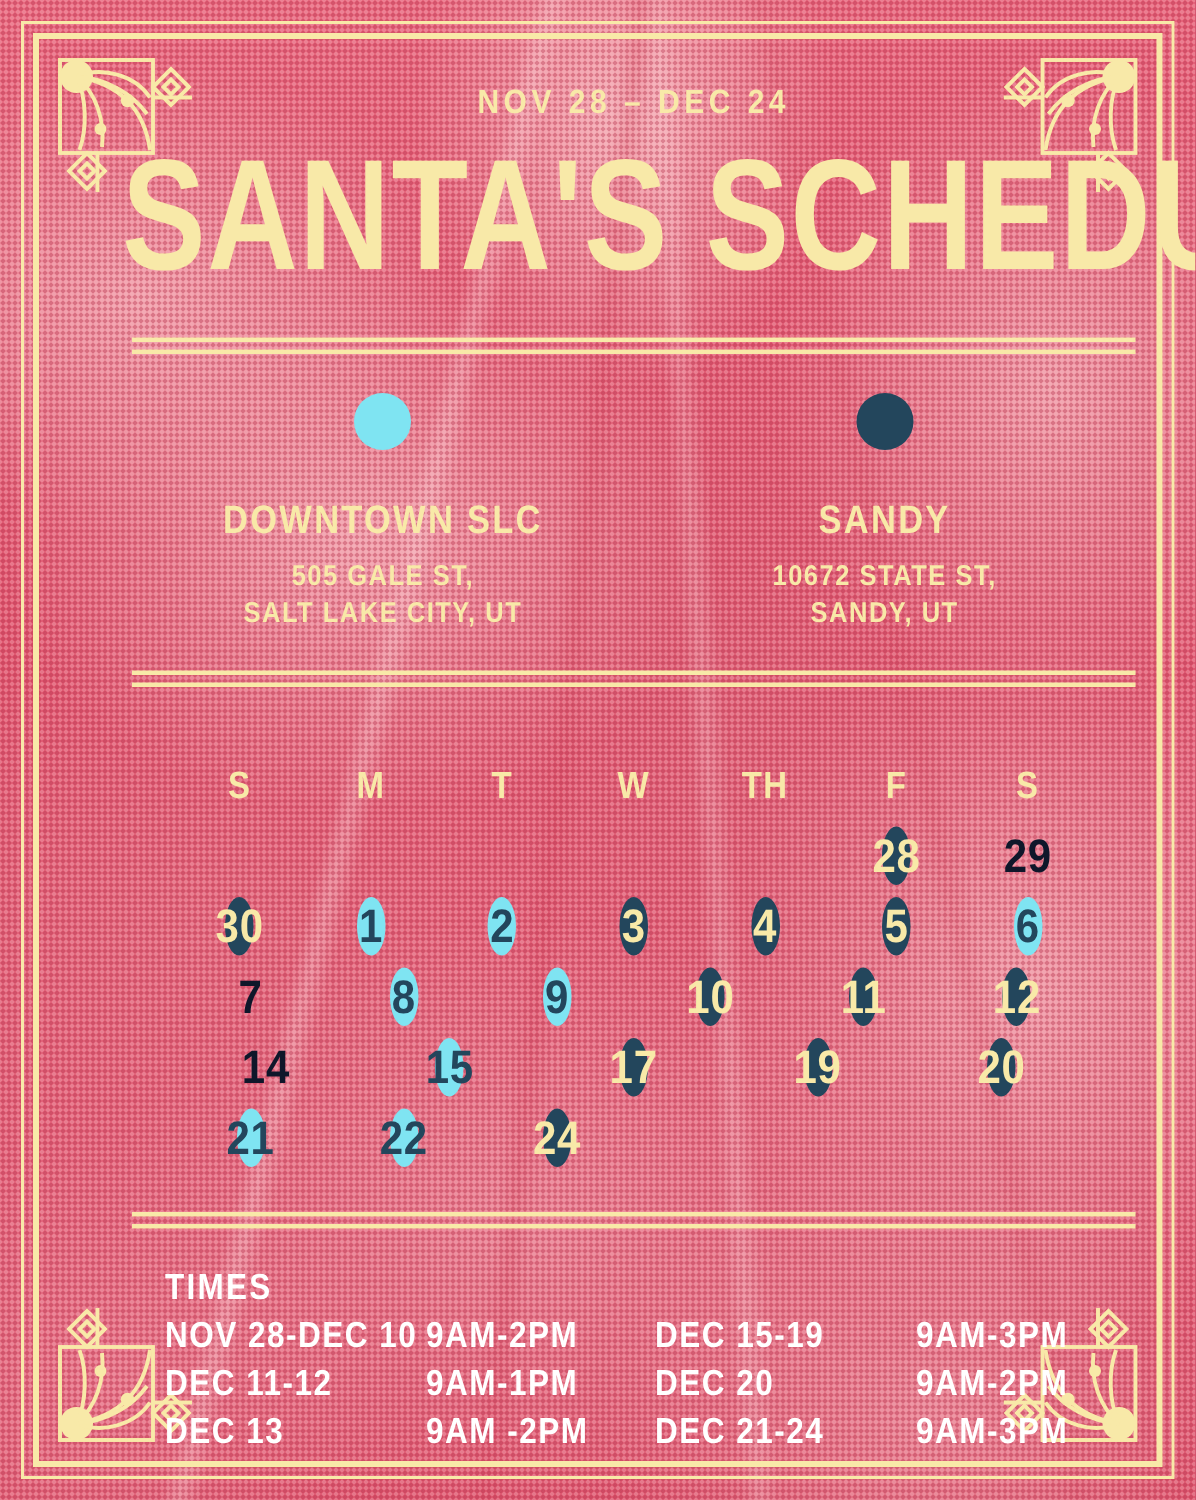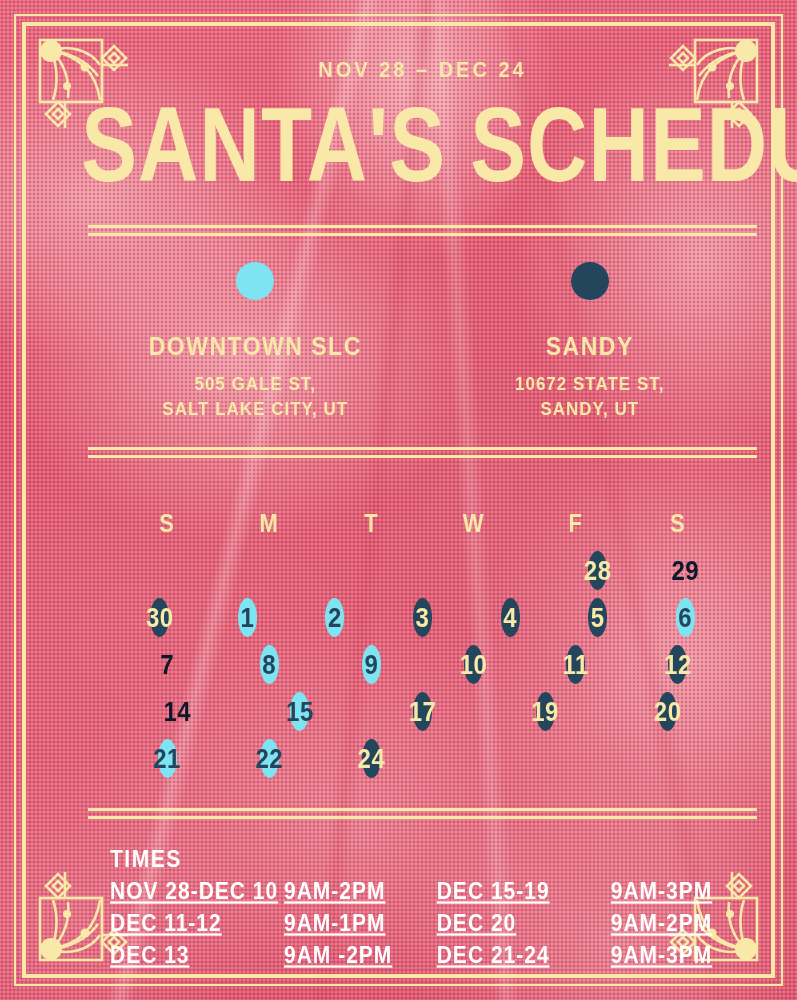--- a/index.html
+++ b/index.html
@@ -177,21 +177,21 @@
     letter-spacing: 1px;
     transform: scaleY(1.15);
   }
   .chip {
     width: 19px;
     height: 39px;
     border-radius: 50%;
     display: flex;
     align-items: center;
     justify-content: center;
-    font-size: 24px;
+    font-size: 28px;
     font-weight: bold;
     letter-spacing: 0.5px;
   }
   .chip-slc  { background: #7fe4f2; color: #23465c; }
   .chip-sandy{ background: #23465c; color: #f8e9a8; }
   .chip-none { background: transparent; color: #0f172a; }
   .chip span { transform: scaleY(1.12); display: block; }
 
   
   .times {
@@ -208,21 +208,20 @@
   .times-grid {
     margin-top: 7px;
   }
   .times-row {
     display: flex;
     align-items: flex-end;
     margin-top: 8px;
     font-size: 21px;
     font-weight: bold;
     letter-spacing: 1px;
-    text-decoration: underline;
   }
   .times-row > div { transform: scaleY(1.15); }
   .t-c1 { width: 196px; }
   .t-c2 { width: 172px; }
   .t-c3 { width: 196px; }
   .t-c4 { width: 140px; }
 </style>
 </head>
 <body>
 
@@ -347,20 +346,23 @@
           <div class="cal-cell">
             <div class="dow">M</div>
           </div>
           <div class="cal-cell">
             <div class="dow">T</div>
           </div>
           <div class="cal-cell">
             <div class="dow">W</div>
           </div>
           <div class="cal-cell">
+            <div class="dow">TH</div>
+          </div>
+          <div class="cal-cell">
             <div class="dow">F</div>
           </div>
           <div class="cal-cell">
             <div class="dow">S</div>
           </div>
         </div>
       <div id="cal-body">
           <div class="cal-row">
             <div class="cal-cell"></div>
             <div class="cal-cell"></div>

